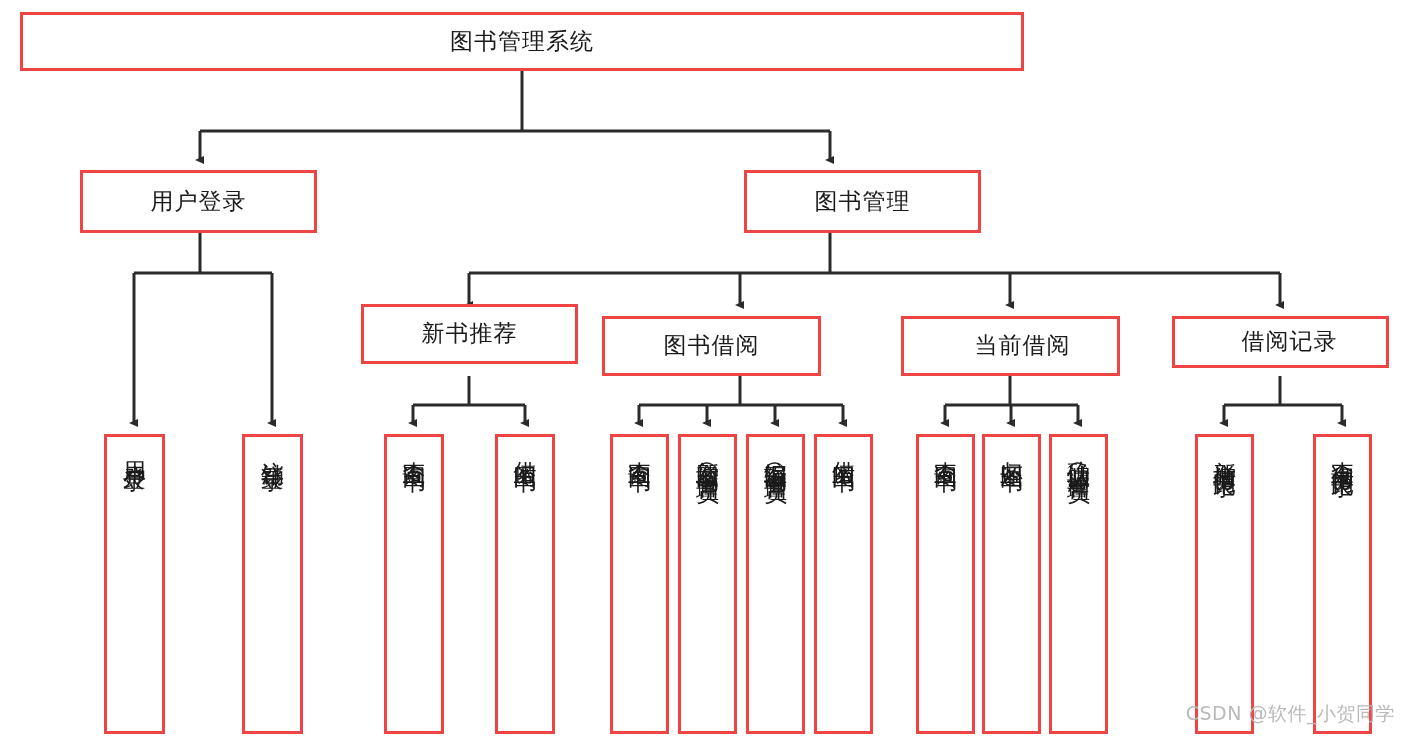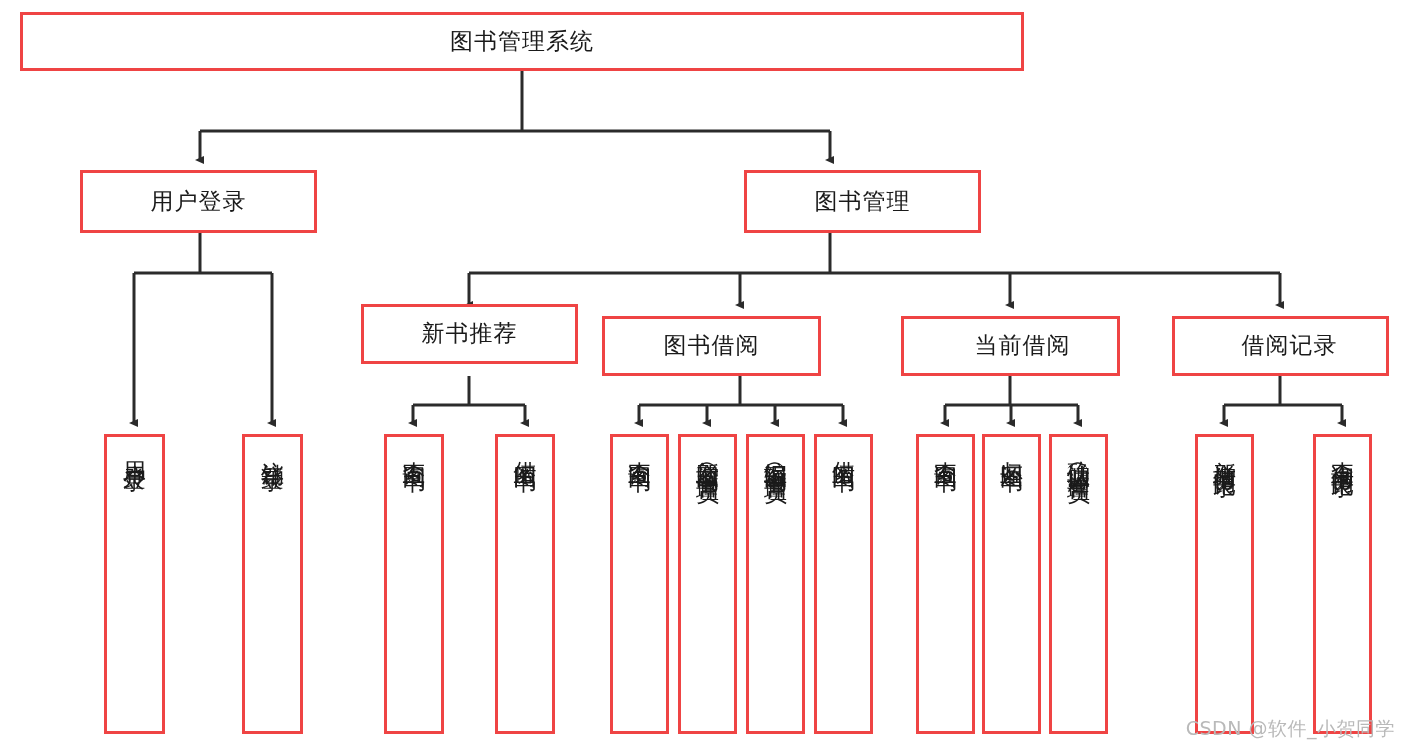--- a/index.html
+++ b/index.html
@@ -48,21 +48,21 @@
     writing-mode: vertical-rl;
     text-orientation: upright;
     font-size: 23px;
     line-height: 1.18;
     letter-spacing: 3px;
     white-space: nowrap;
   }
   #watermark {
     position: absolute;
     right: 10px;
-    bottom: 5px;
+    bottom: 20px;
     font-size: 19px;
     color: #b9b9b9;
     white-space: nowrap;
     letter-spacing: 0.5px;
     pointer-events: none;
   }
 </style>
 </head>
 <body>
 
@@ -135,21 +135,21 @@
   </div>
 
   <div class="node horizontal" style="left:602px; top:316px; width:219px; height:60px;">
     <span class="node-label">图书借阅</span>
   </div>
 
   <div class="node horizontal" style="left:901px; top:316px; width:219px; height:60px;padding-left:24px;">
     <span class="node-label">当前借阅</span>
   </div>
 
-  <div class="node horizontal" style="left:1172px; top:316px; width:217px; height:60px;padding-left:18px;">
+  <div class="node horizontal" style="left:1172px; top:316px; width:217px; height:52px;padding-left:18px;">
     <span class="node-label">借阅记录</span>
   </div>
 
   <div class="node vertical" style="left:104px; top:434px; width:61px; height:300px;">
     <span class="node-label">用户登录</span>
   </div>
 
   <div class="node vertical" style="left:242px; top:434px; width:61px; height:300px;">
     <span class="node-label">注销登录</span>
   </div>

